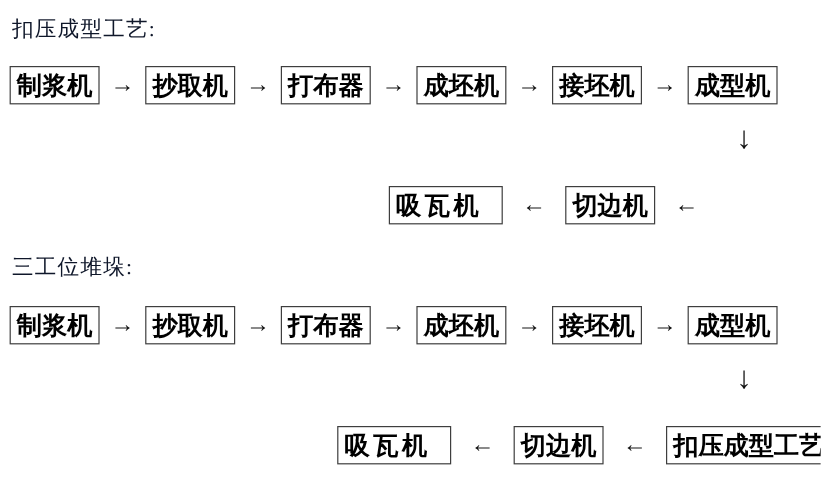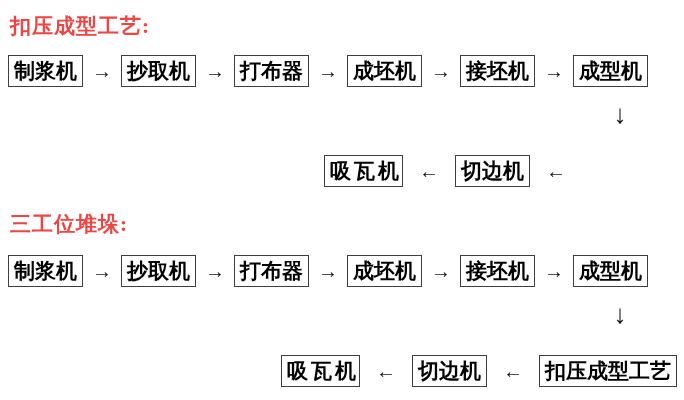--- a/index.html
+++ b/index.html
@@ -12,25 +12,24 @@
     width: 684px;
     height: 400px;
     background: #ffffff;
     font-family: "Liberation Serif", "DejaVu Serif", serif;
     color: #000000;
     overflow: hidden;
   }
   .section-title {
     position: absolute;
     left: 10px;
-    font-size: 21px;
+    font-size: 18px;
     letter-spacing: 1px;
-    color: #ef4444;
+    color: #0f172a;
     white-space: nowrap;
-    font-weight: bold;
   }
   .title-1 { top: 12px; }
   .title-2 { top: 210px; }
   .flow-row {
     position: absolute;
     display: flex;
     align-items: center;
   }
   .row-main-1 { left: 8px;   top: 55px; }
   .row-ret-1  { left: 324px; top: 155px; }
@@ -39,21 +38,21 @@
   .box {
     border: 1.5px solid #3e3e3e;
     background: #ffffff;
     padding: 2px 5px;
     font-size: 21px;
     line-height: 26px;
     white-space: nowrap;
     color: #000000;
     font-weight: bold;
   }
-  .box.spaced { letter-spacing: 3px; padding-right: 0; }
+  .box.spaced { letter-spacing: 3px; padding-right: 16px; }
   .arr {
     display: inline-block;
     text-align: center;
     font-size: 20px;
     line-height: 20px;
     color: #111111;
     flex: 0 0 auto;
   }
   .arr.main { width: 38px; }
   .arr.ret  { width: 52px; }

